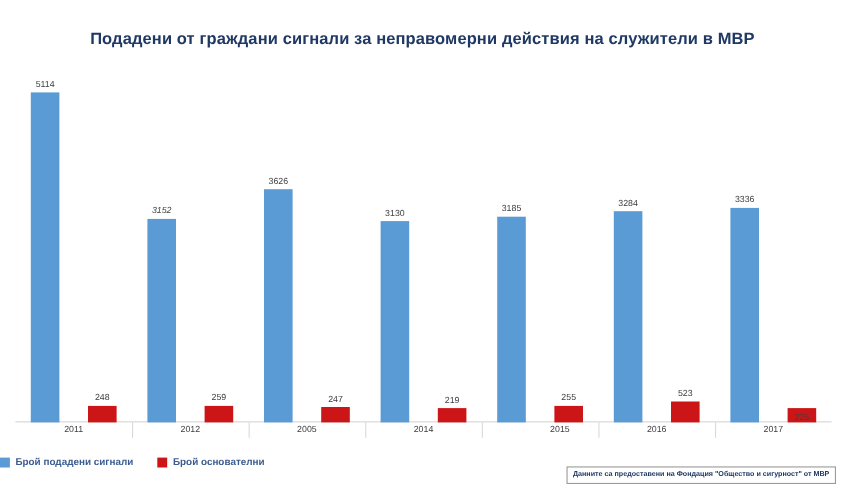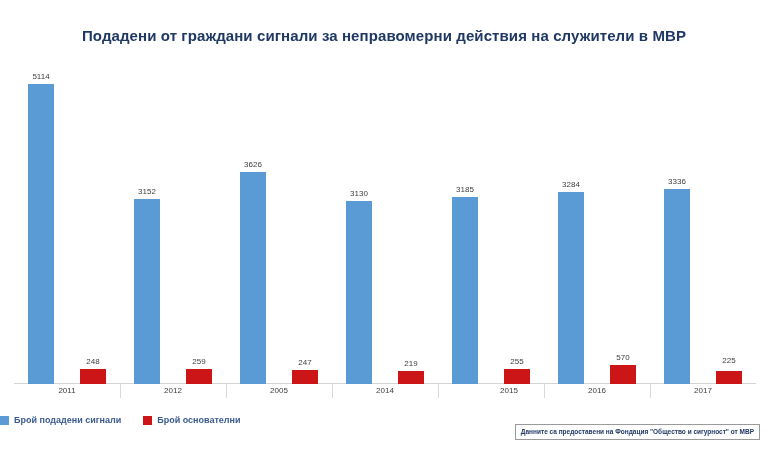--- a/index.html
+++ b/index.html
@@ -137,21 +137,21 @@
     <div id="axis-line"></div>
     <div id="bars">
         <div class="group" style="left: 0px; width: 106px;">
           <div class="bar primary" style="left: 14px; width: 26px; height: 299.534px; background: rgb(91, 155, 213);"></div>
           <div class="bar-label" style="left: 5px; width: 44px; bottom: 302.534px;">5114</div>
           <div class="bar secondary" style="left: 66px; width: 26px; height: 14.5257px; background: rgb(204, 21, 23);"></div>
           <div class="bar-label" style="left: 57px; width: 44px; bottom: 17.5257px;">248</div>
         </div>
         <div class="group" style="left: 106px; width: 106px;">
           <div class="bar primary" style="left: 14px; width: 26px; height: 184.617px; background: rgb(91, 155, 213);"></div>
-          <div class="bar-label" style="left: 5px; width: 44px; bottom: 187.617px;">3152</div>
+          <div class="bar-label" style="left: 5px; width: 44px; bottom: 187.617px; font-style: italic;">3152</div>
           <div class="bar secondary" style="left: 66px; width: 26px; height: 15.17px; background: rgb(204, 21, 23);"></div>
           <div class="bar-label" style="left: 57px; width: 44px; bottom: 18.17px;">259</div>
         </div>
         <div class="group" style="left: 212px; width: 106px;">
           <div class="bar primary" style="left: 14px; width: 26px; height: 212.38px; background: rgb(91, 155, 213);"></div>
           <div class="bar-label" style="left: 5px; width: 44px; bottom: 215.38px;">3626</div>
           <div class="bar secondary" style="left: 66px; width: 26px; height: 14.4671px; background: rgb(204, 21, 23);"></div>
           <div class="bar-label" style="left: 57px; width: 44px; bottom: 17.4671px;">247</div>
         </div>
         <div class="group" style="left: 318px; width: 106px;">
@@ -163,27 +163,27 @@
         <div class="group" style="left: 424px; width: 106px;">
           <div class="bar primary" style="left: 14px; width: 26px; height: 186.55px; background: rgb(91, 155, 213);"></div>
           <div class="bar-label" style="left: 5px; width: 44px; bottom: 189.55px;">3185</div>
           <div class="bar secondary" style="left: 66px; width: 26px; height: 14.9357px; background: rgb(204, 21, 23);"></div>
           <div class="bar-label" style="left: 57px; width: 44px; bottom: 17.9357px;">255</div>
         </div>
         <div class="group" style="left: 530px; width: 106px;">
           <div class="bar primary" style="left: 14px; width: 26px; height: 192.349px; background: rgb(91, 155, 213);"></div>
           <div class="bar-label" style="left: 5px; width: 44px; bottom: 195.349px;">3284</div>
           <div class="bar secondary" style="left: 66px; width: 26px; height: 19.5043px; background: rgb(204, 21, 23);"></div>
-          <div class="bar-label" style="left: 57px; width: 44px; bottom: 22.5043px;">570</div>
+          <div class="bar-label" style="left: 57px; width: 44px; bottom: 22.5043px;">523</div>
         </div>
         <div class="group" style="left: 636px; width: 106px;">
           <div class="bar primary" style="left: 14px; width: 26px; height: 195.394px; background: rgb(91, 155, 213);"></div>
           <div class="bar-label" style="left: 5px; width: 44px; bottom: 198.394px;">3336</div>
           <div class="bar secondary" style="left: 66px; width: 26px; height: 13.1786px; background: rgb(204, 21, 23);"></div>
-          <div class="bar-label" style="left: 57px; width: 44px; bottom: 19px;">225</div>
+          <div class="bar-label" style="left: 57px; width: 44px; bottom: 0;">225</div>
         </div>
       </div>
   </div>
 
   <div id="x-axis-labels">
       <div class="x-tick" style="left: 0px; width: 106px;">2011</div>
       <div class="x-tick" style="left: 106px; width: 106px;">2012</div>
       <div class="x-sep" style="left: 106px;"></div>
       <div class="x-tick" style="left: 212px; width: 106px;">2005</div>
       <div class="x-sep" style="left: 212px;"></div>

